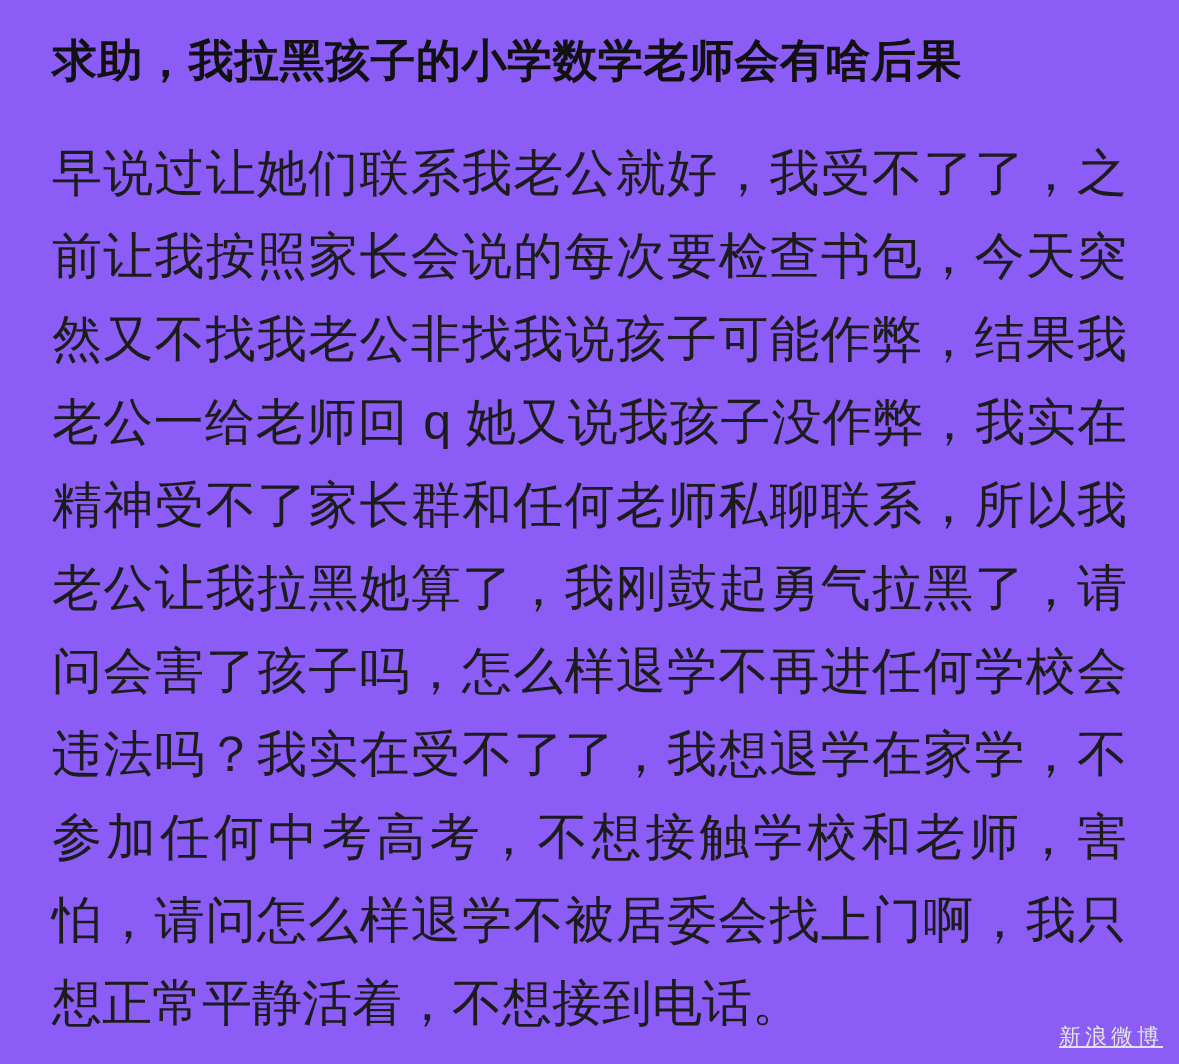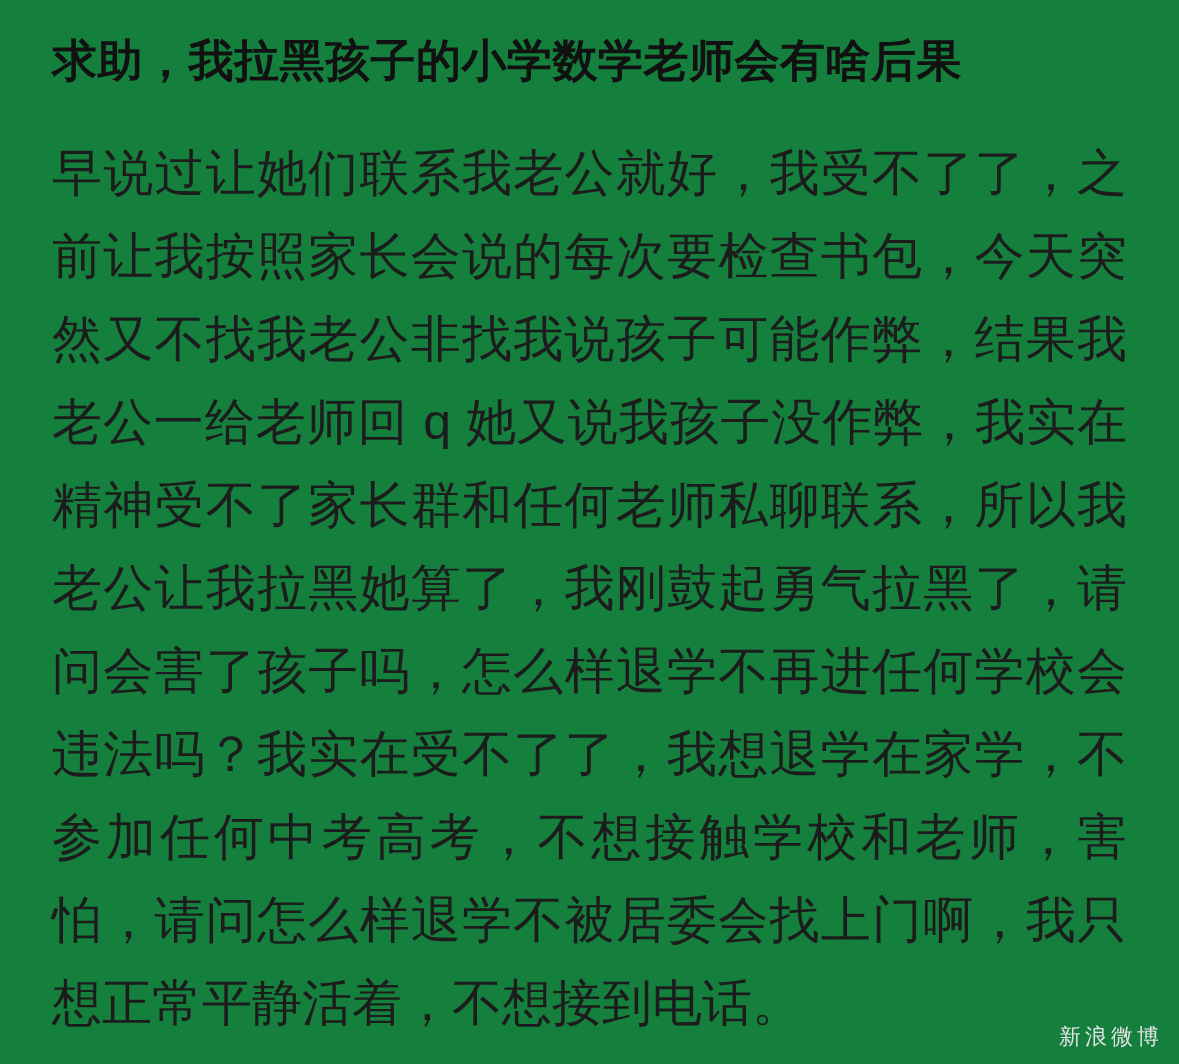--- a/index.html
+++ b/index.html
@@ -11,21 +11,21 @@
     width: 1179px;
     height: 1064px;
     font-family: "Liberation Sans", sans-serif;
     color: #1a1a1a;
     position: relative;
     overflow: hidden;
   }
   .page {
     width: 1179px;
     height: 1064px;
-    background: #15803d;
+    background: #8b5cf6;
     box-sizing: border-box;
     padding: 30px 52px 0 52px;
     position: relative;
   }
   .post-title {
     font-size: 45px;
     font-weight: bold;
     line-height: 1.38;
     letter-spacing: 0.5px;
     color: #111111;
@@ -43,20 +43,21 @@
   }
   .watermark {
     position: absolute;
     right: 16px;
     bottom: 12px;
     font-size: 22px;
     color: #e2e2e2;
     letter-spacing: 4px;
     user-select: none;
     white-space: nowrap;
+    text-decoration: underline;
   }
 </style>
 </head>
 <body>
 
 <div class="page">
   <h1 class="post-title">求助，我拉黑孩子的小学数学老师会有啥后果</h1>
   <p class="post-body">早说过让她们联系我老公就好，我受不了了，之前让我按照家长会说的每次要检查书包，今天突然又不找我老公非找我说孩子可能作弊，结果我老公一给老师回 q 她又说我孩子没作弊，我实在精神受不了家长群和任何老师私聊联系，所以我老公让我拉黑她算了，我刚鼓起勇气拉黑了，请问会害了孩子吗，怎么样退学不再进任何学校会违法吗？我实在受不了了，我想退学在家学，不参加任何中考高考，不想接触学校和老师，害怕，请问怎么样退学不被居委会找上门啊，我只想正常平静活着，不想接到电话。</p>
   <div class="watermark">新浪微博</div>
 </div>

